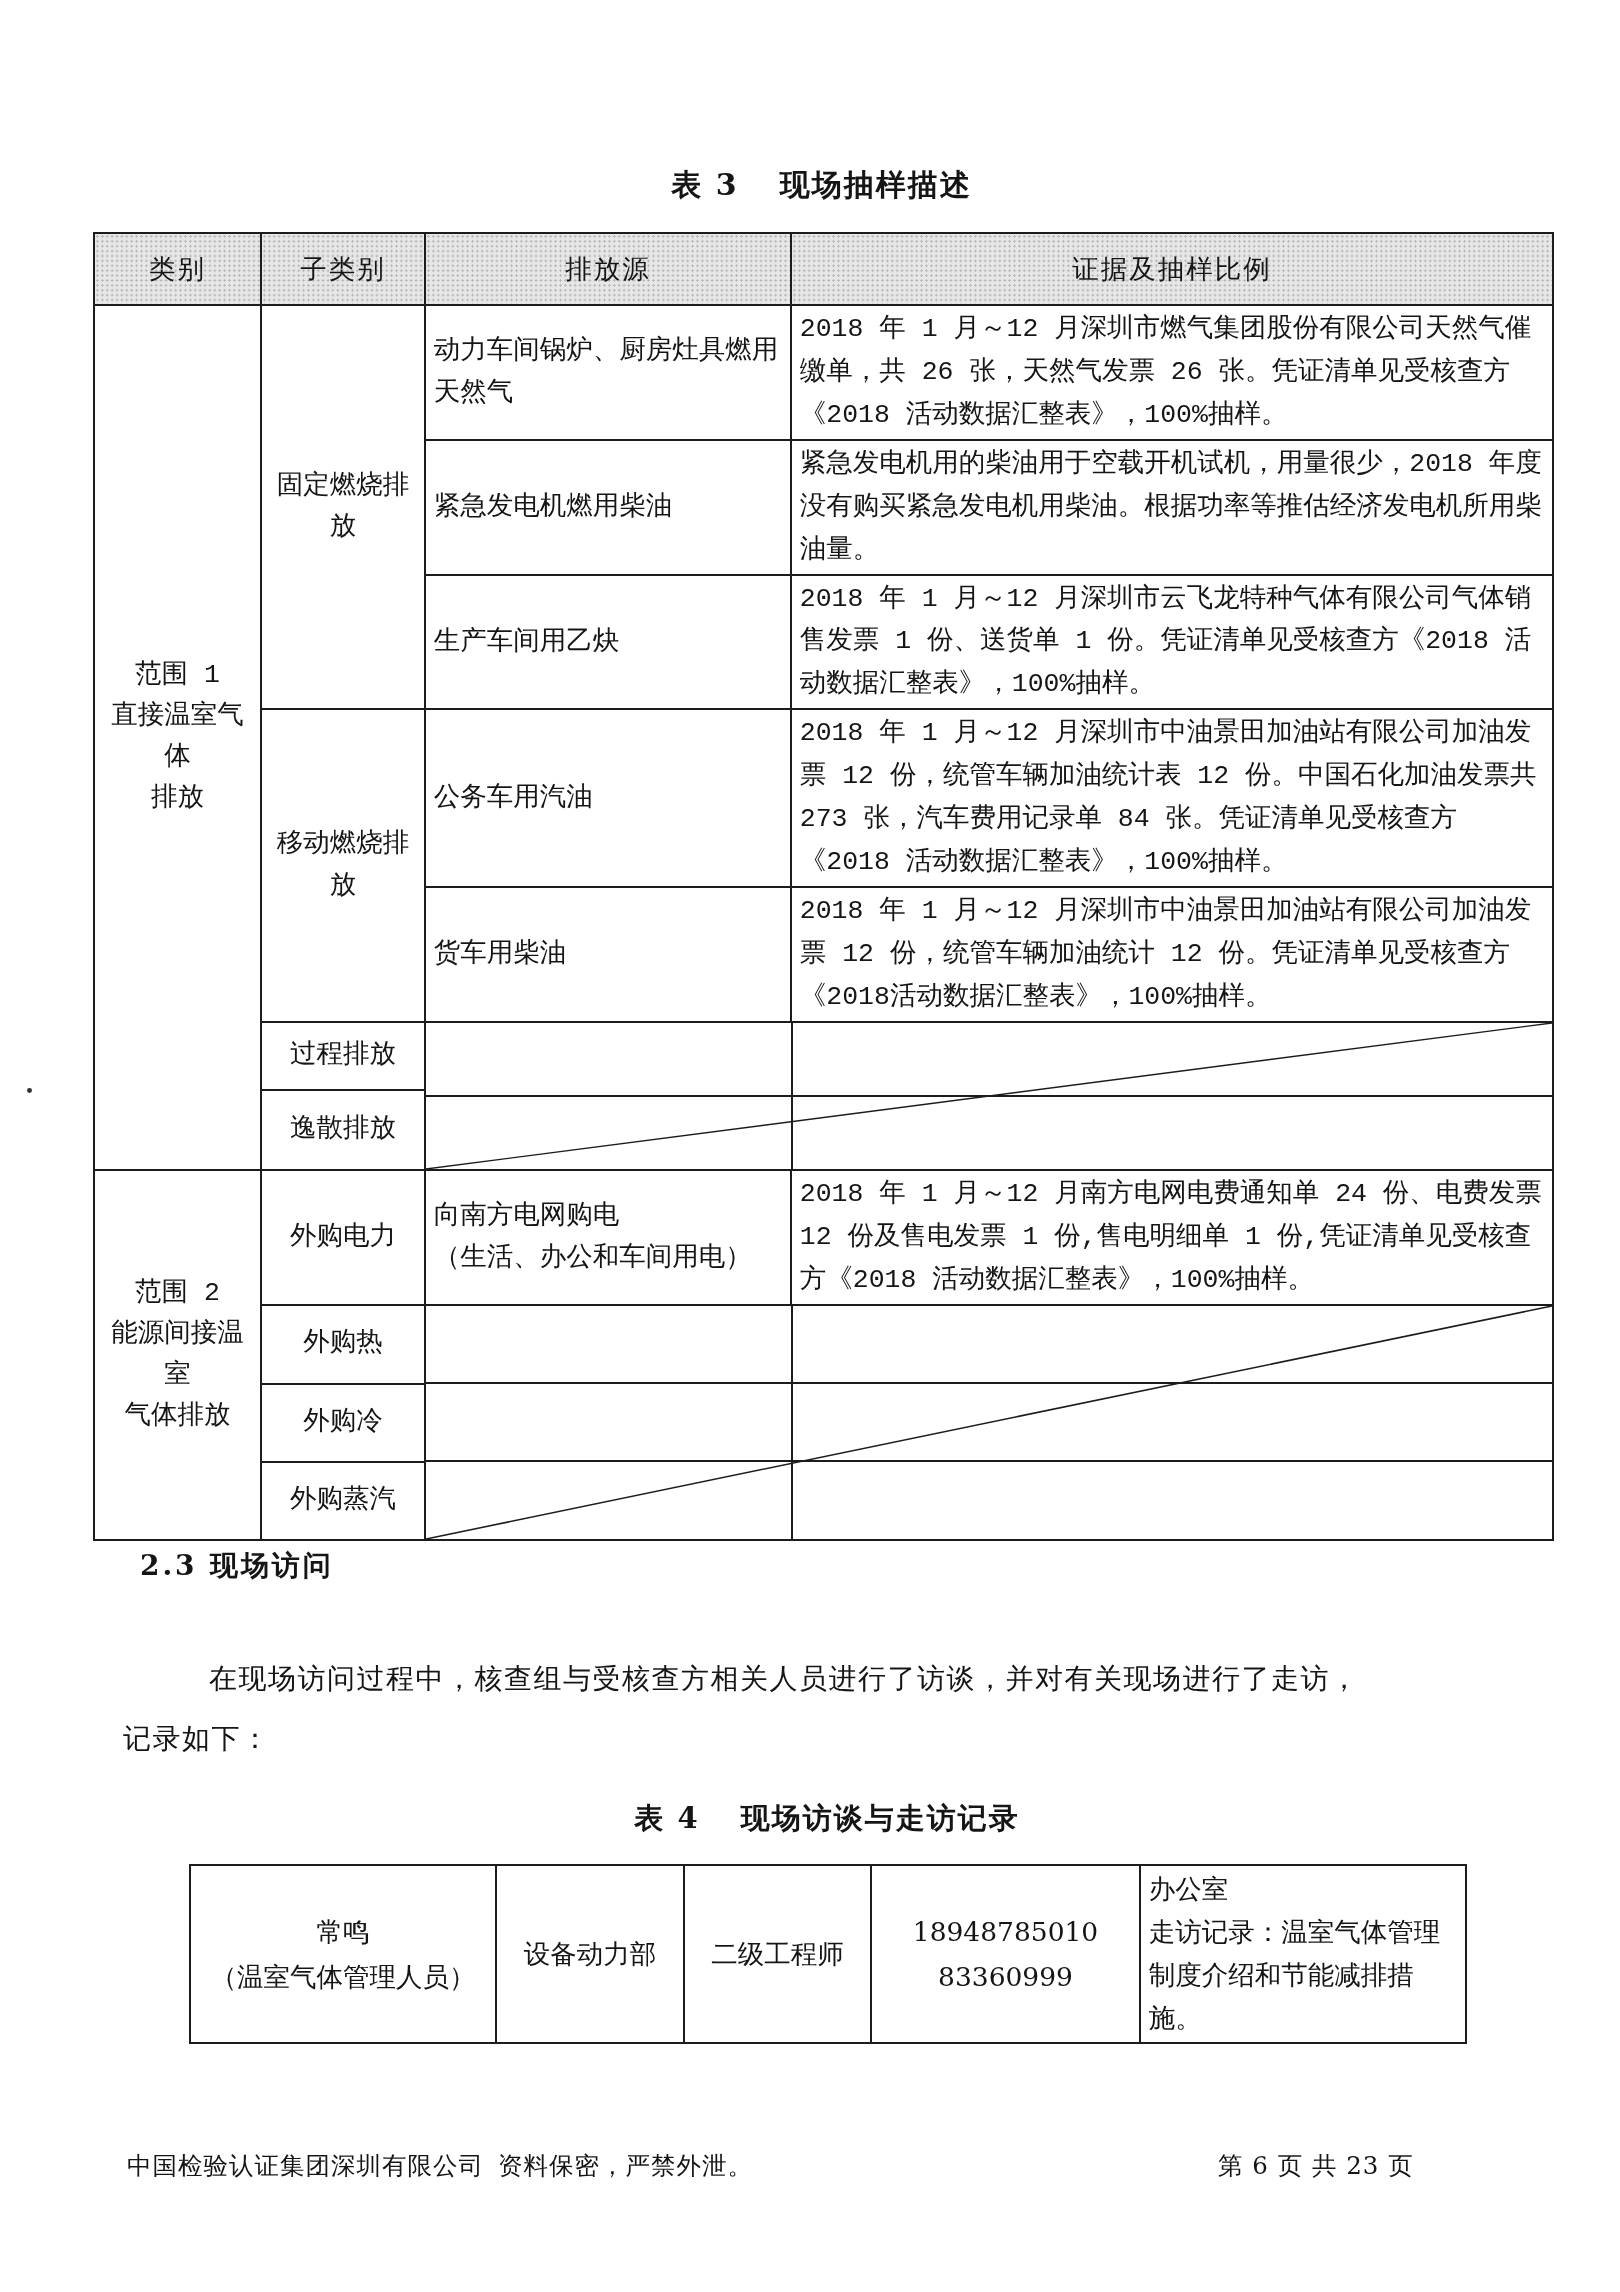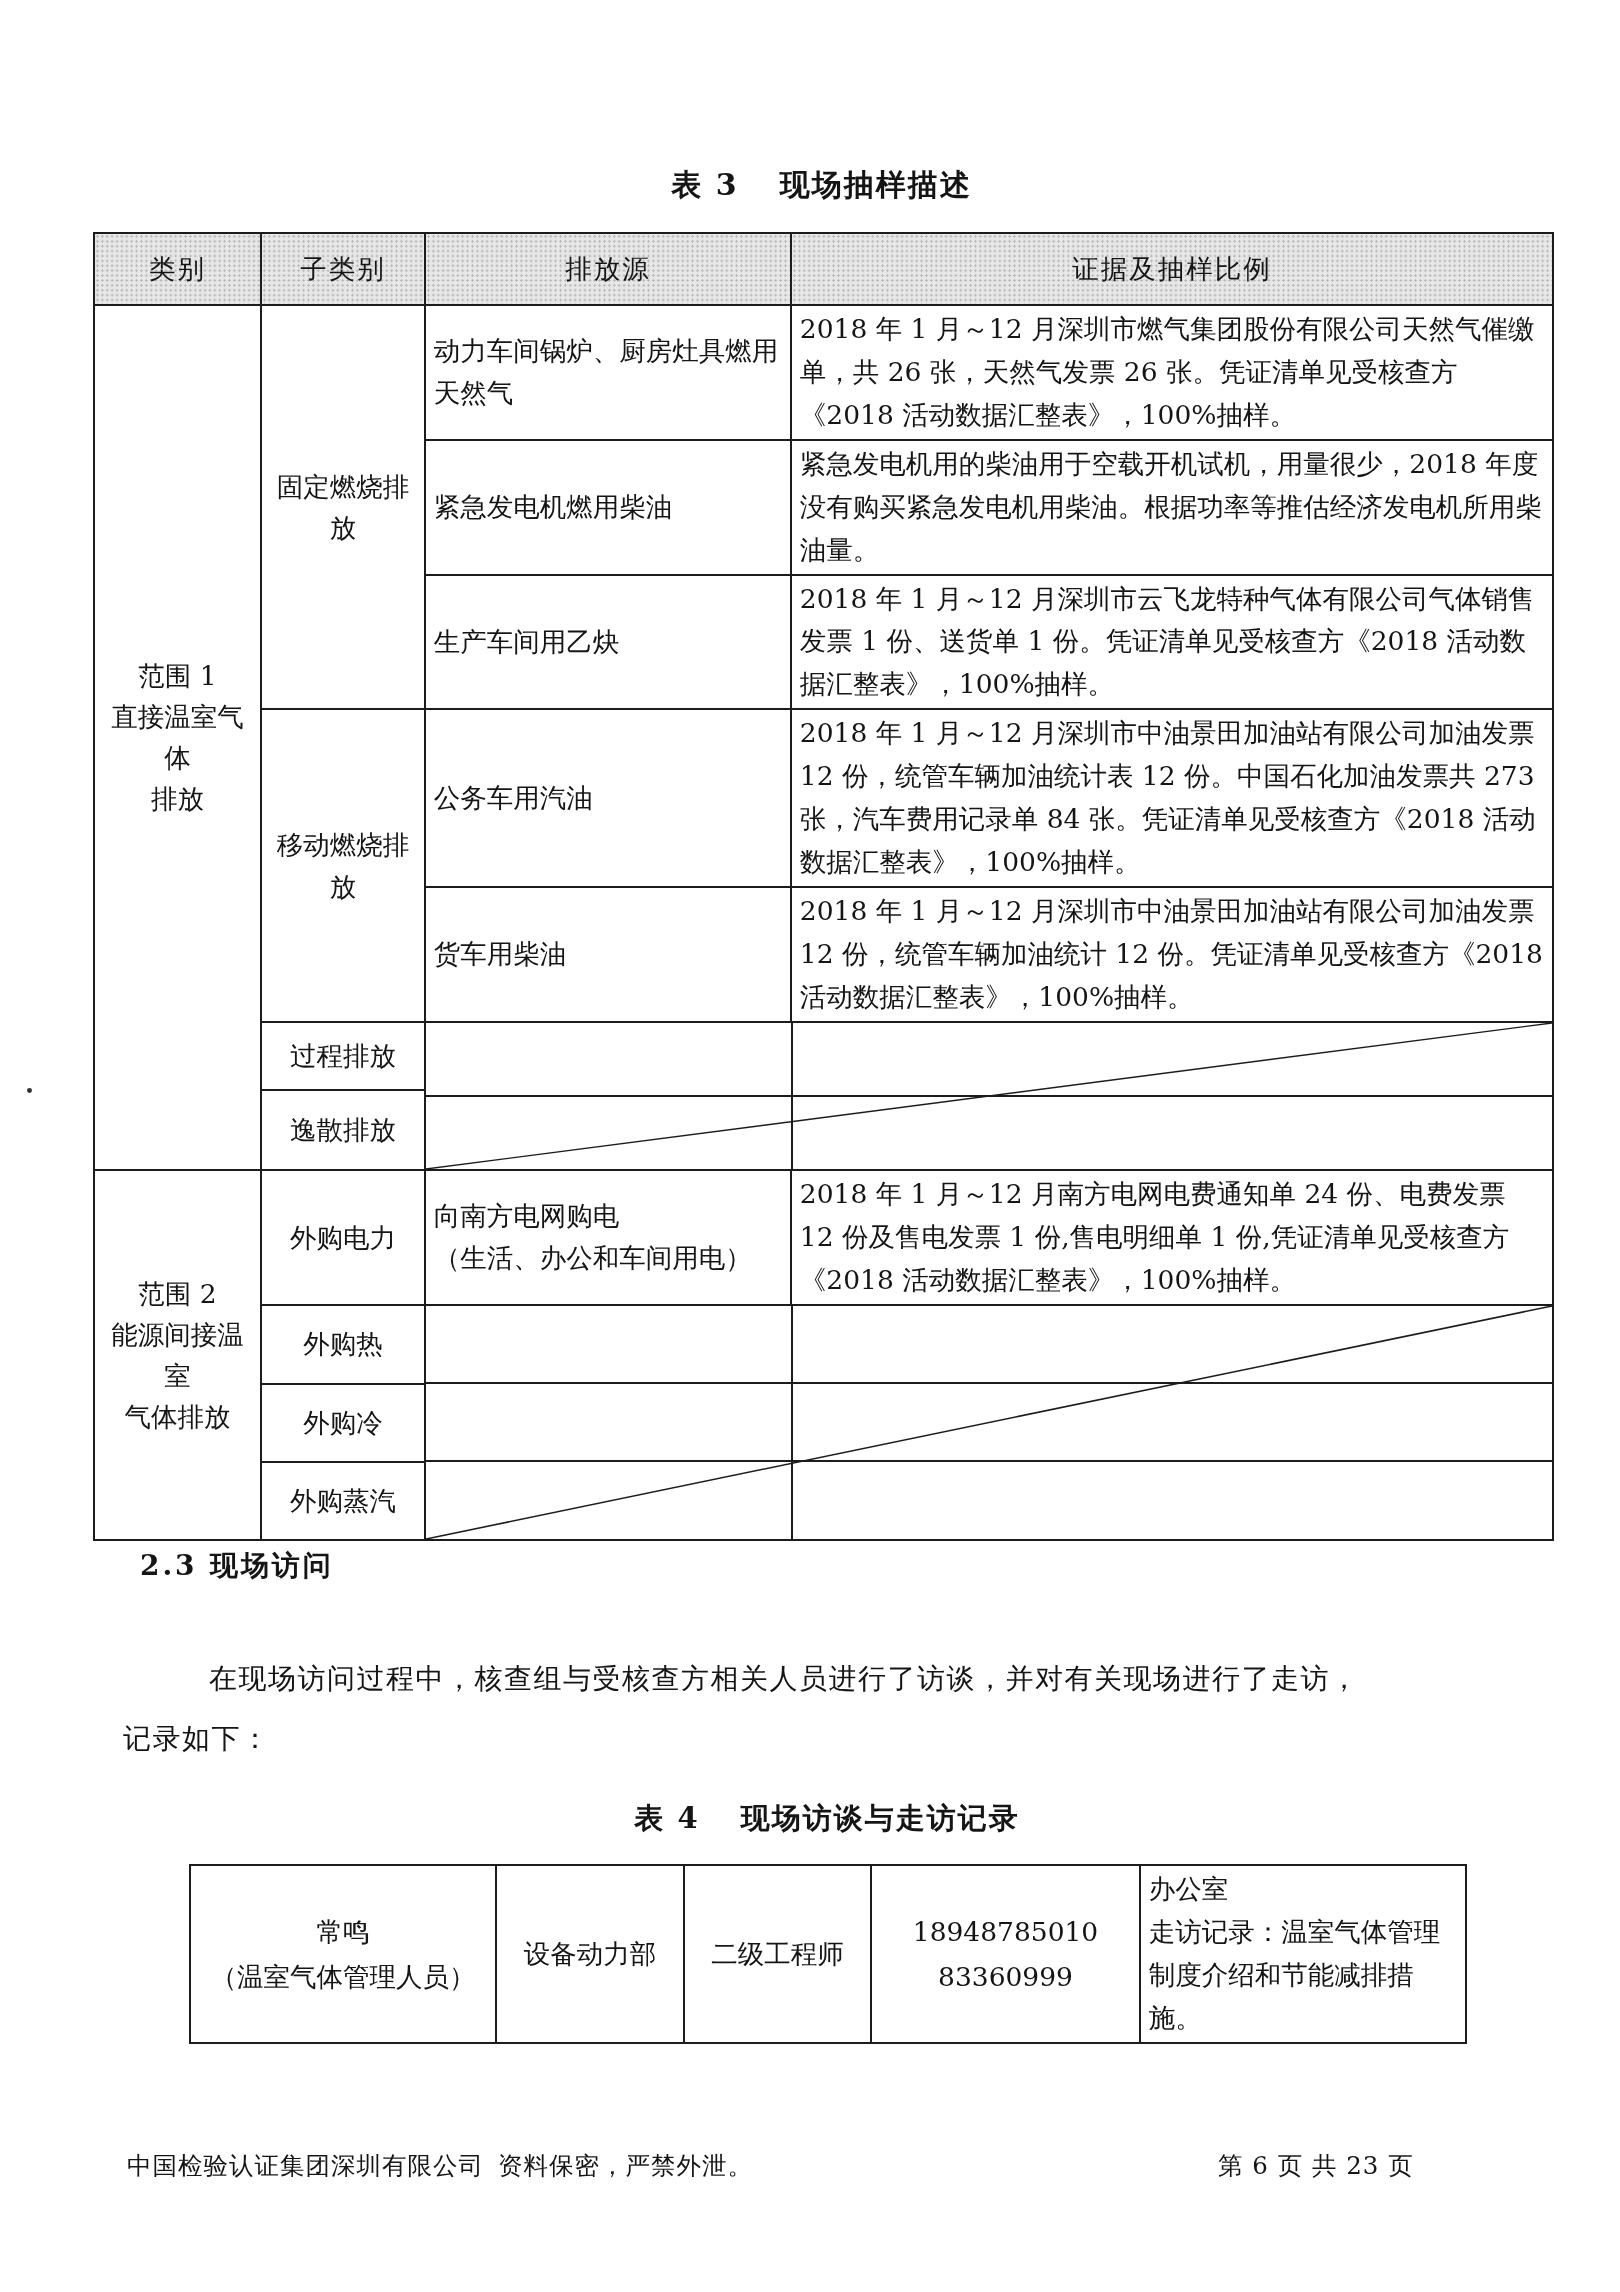--- a/index.html
+++ b/index.html
@@ -53,21 +53,21 @@
   .stray{position:absolute;width:4.9px;height:4.9px;background:#333;border-radius:50%;}
 </style>
 </head>
 <body>
 
 <div class="abs tbl-title" style="left:93px;top:165px;width:1457px;">
   <span>表 3</span>
   <span>现场抽样描述</span>
 </div>
 
-<table class="doc abs" style="left:93px;top:232px;width:1457px;">
+<table class="doc abs" style="left:93px;top:232px;width:1457px;font-family:Liberation Mono, monospace;">
   <colgroup>
     <col style="width:167px">
       <col style="width:164px">
       <col style="width:366px">
       <col style="width:762px">
   </colgroup>
   <tbody>
       <tr style="height:72px">
     <th class="shade">类别</th>
     <th class="shade">子类别</th>

